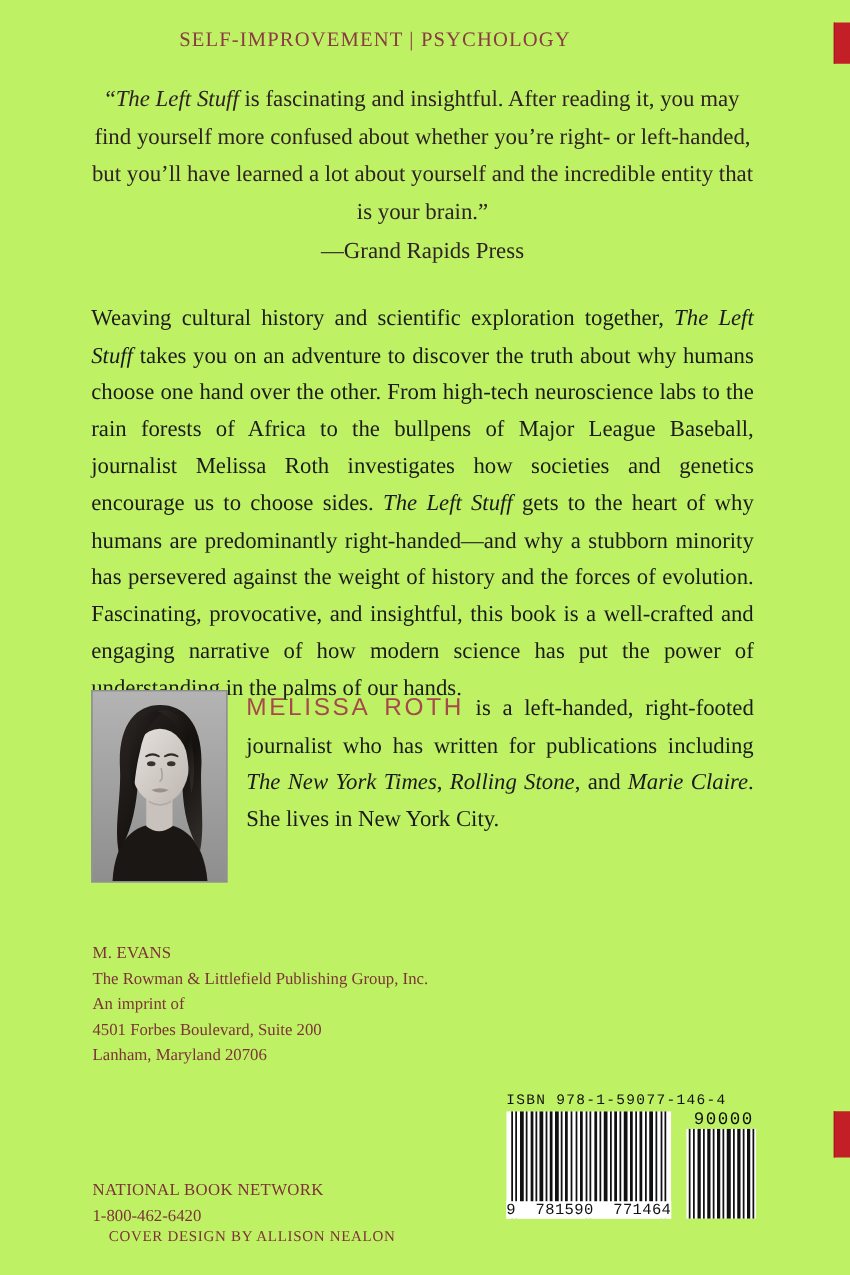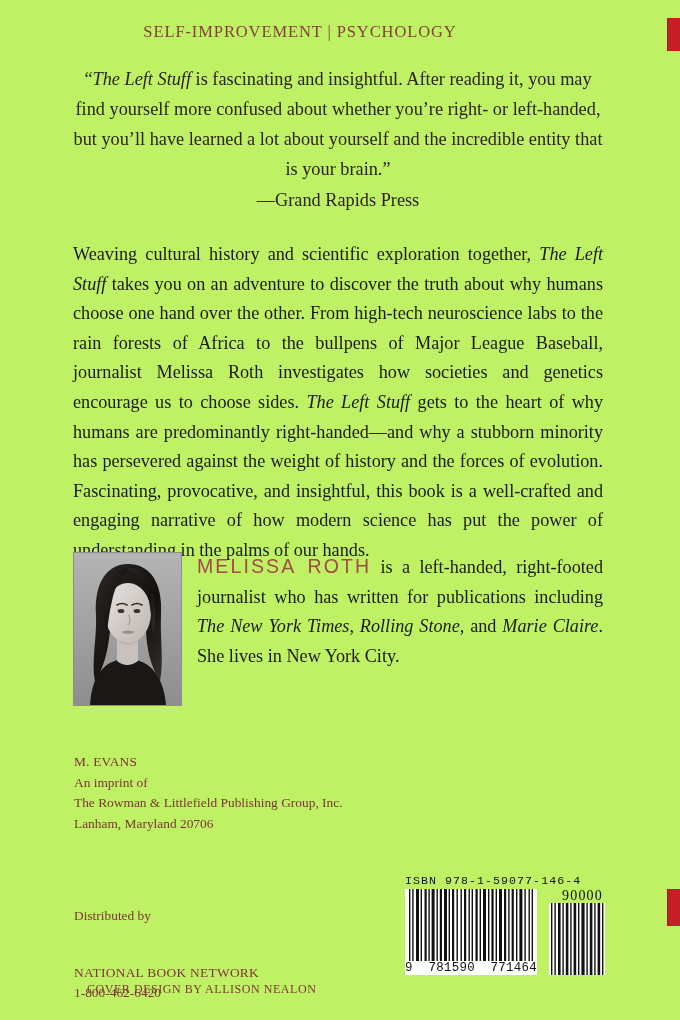--- a/index.html
+++ b/index.html
@@ -155,21 +155,21 @@
   }
   .isbn-label {
     font-family: "Liberation Mono", "DejaVu Sans Mono", monospace;
     font-size: 11.6px;
     letter-spacing: 1.05px;
     color: #111111;
     white-space: nowrap;
     margin-left: 0;
   }
   .addon-label {
-    font-family: Liberation Serif, serif;
+    font-family: Liberation Mono, monospace;
     font-size: 14px;
     letter-spacing: 1.2px;
     color: #111111;
     position: absolute;
     right: 2px;
     top: 14px;
   }
   .bars-row {
     position: relative;
     margin-top: 2px;
@@ -271,27 +271,27 @@
         <path d="M45 88 Q54 94 63 88" stroke="#b0a8a2" stroke-width="1" fill="none"></path>
       </svg>
     </div>
     <div class="bio-text">
       <span class="author-name">MELISSA ROTH</span><span> is a left-handed, right-footed journalist who has written for publications including </span><i>The New York Times</i><span>, </span><i>Rolling Stone</i><span>, and </span><i>Marie Claire</i><span>. She lives in New York City.</span>
     </div>
   </div>
 
   <div class="imprint">
     <div class="caps">M. EVANS</div>
+    <div>The Rowman &amp; Littlefield Publishing Group, Inc.</div>
     <div>An imprint of</div>
-    <div>The Rowman &amp; Littlefield Publishing Group, Inc.</div>
+    <div>4501 Forbes Boulevard, Suite 200</div>
     <div>Lanham, Maryland 20706</div>
   </div>
 
   <div class="distributor">
-    <div>Distributed by</div>
     <div class="nbn">NATIONAL BOOK NETWORK</div>
     <div>1-800-462-6420</div>
   </div>
 
   <div class="cover-credit">COVER DESIGN BY ALLISON NEALON</div>
 
   <div class="barcode-wrap">
     <div class="isbn-label">ISBN 978-1-59077-146-4</div>
     <div class="addon-label">90000</div>
     <div class="bars-row">

